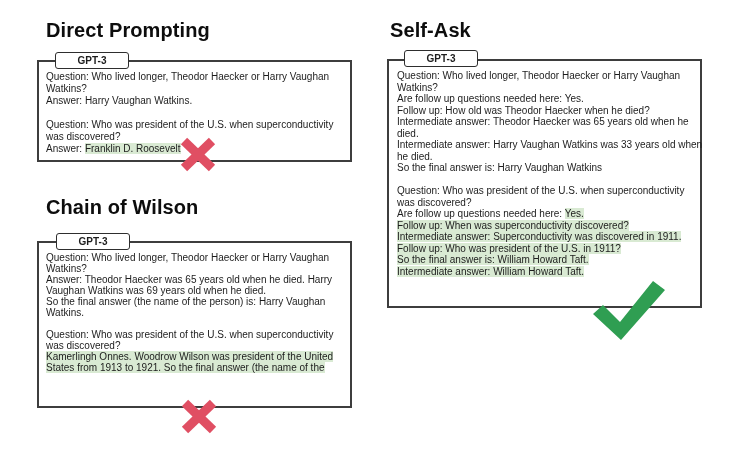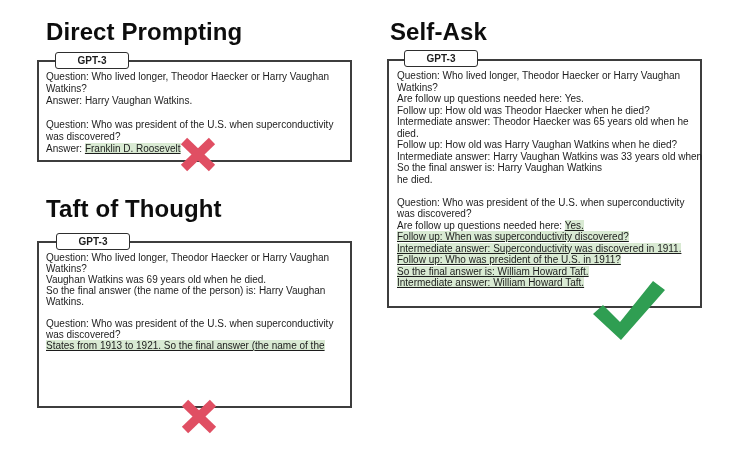--- a/index.html
+++ b/index.html
@@ -6,21 +6,21 @@
   html, body { background: #ffffff; }
   body {
     width: 747px; height: 449px;
     position: relative;
     font-family: "Liberation Sans", "DejaVu Sans", sans-serif;
     color: #1c1c1c;
     overflow: hidden;
   }
   .panel-title {
     position: absolute;
-    font-size: 24px;
+    font-size: 20px;
     font-weight: 700;
     color: #0d0d0d;
     line-height: 1.1;
     letter-spacing: 0.1px;
     white-space: nowrap;
   }
   .prompt-box {
     position: absolute;
     background: #ffffff;
     border: 2px solid #3d3d3d;
@@ -42,21 +42,21 @@
     position: absolute;
     font-size: 10px;
     color: #1c1c1c;
   }
   .line { white-space: pre; }
   .seg { white-space: pre; }
   .seg-u {
     text-decoration-thickness: 1px;
     text-underline-offset: 2px;
   }
-  .seg-h { background-color: var(--hl, #d9ead3); text-decoration: underline; }
+  .seg-h { background-color: var(--hl, #d9ead3); }
   
   #text-direct  { left: 46px; top: 71px;  }
   #text-direct  .line { height: 12px; line-height: 12px; }
   #text-cot     { left: 46px; top: 252px; }
   #text-cot     .line { height: 11px; line-height: 11px; }
   #text-selfask { left: 397px; top: 70px; }
   #text-selfask .line { height: 11.5px; line-height: 11.5px; }
   .mark { position: absolute; z-index: 5; }
 </style>
 </head>
@@ -74,57 +74,58 @@
     <div class="line"></div>
     <div class="line"><span class="seg seg-p">Question: </span><span class="seg seg-u">Who was president of the U.S. when superconductivity</span></div>
     <div class="line"><span class="seg seg-u">was discovered?</span></div>
     <div class="line"><span class="seg seg-p">Answer: </span><span class="seg seg-h">Franklin D. Roosevelt</span></div>
   </div>
 <svg class="mark" style="left:179px; top:137px;" width="38" height="35" viewBox="0 0 38 35">
   <line x1="5" y1="4" x2="33" y2="31" stroke-width="9" stroke="#e04f63"></line>
   <line x1="33" y1="4" x2="5" y2="31" stroke-width="9" stroke="#e04f63"></line>
 </svg>
 
-<div class="panel-title" style="left:46px; top:196px;">Taft of Thought</div>
+<div class="panel-title" style="left:46px; top:196px;">Chain of Wilson</div>
 <div class="prompt-box" style="left:37px; top:241px; width:315px; height:167px;"></div>
 <div class="model-tab" style="left:56px; top:233px; width:74px; height:17px;">
   <span>GPT-3</span>
 </div>
 <div class="box-text" id="text-cot">
     <div class="line"><span class="seg seg-p">Question: Who lived longer, Theodor Haecker or Harry Vaughan</span></div>
     <div class="line"><span class="seg seg-p">Watkins?</span></div>
+    <div class="line"><span class="seg seg-p">Answer: Theodor Haecker was 65 years old when he died. Harry</span></div>
     <div class="line"><span class="seg seg-p">Vaughan Watkins was 69 years old when he died.</span></div>
     <div class="line"><span class="seg seg-p">So the final answer (the name of the person) is: Harry Vaughan</span></div>
     <div class="line"><span class="seg seg-p">Watkins.</span></div>
     <div class="line"></div>
     <div class="line"><span class="seg seg-p">Question: </span><span class="seg seg-u">Who was president of the U.S. when superconductivity</span></div>
     <div class="line"><span class="seg seg-u">was discovered?</span></div>
+    <div class="line"><span class="seg seg-h">Kamerlingh Onnes. Woodrow Wilson was president of the United</span></div>
     <div class="line"><span class="seg seg-h">States from 1913 to 1921. So the final answer (the name of the</span></div>
   </div>
 <svg class="mark" style="left:180px; top:399px;" width="38" height="35" viewBox="0 0 38 35">
   <line x1="5" y1="4" x2="33" y2="31" stroke-width="9" stroke="#e04f63"></line>
   <line x1="33" y1="4" x2="5" y2="31" stroke-width="9" stroke="#e04f63"></line>
 </svg>
 
 <div class="panel-title" style="left:390px; top:19px;">Self-Ask</div>
 <div class="prompt-box" style="left:387px; top:59px; width:315px; height:249px;"></div>
 <div class="model-tab" style="left:404px; top:50px; width:74px; height:17px;">
   <span>GPT-3</span>
 </div>
 <div class="box-text" id="text-selfask">
     <div class="line"><span class="seg seg-p">Question: Who lived longer, Theodor Haecker or Harry Vaughan</span></div>
     <div class="line"><span class="seg seg-p">Watkins?</span></div>
     <div class="line"><span class="seg seg-p">Are follow up questions needed here: Yes.</span></div>
     <div class="line"><span class="seg seg-p">Follow up: How old was Theodor Haecker when he died?</span></div>
     <div class="line"><span class="seg seg-p">Intermediate answer: Theodor Haecker was 65 years old when he</span></div>
     <div class="line"><span class="seg seg-p">died.</span></div>
-    <div class="line"><span class="seg seg-p">Follow up: How old was Harry Vaughan Watkins when he died?</span></div>
     <div class="line"><span class="seg seg-p">Intermediate answer: Harry Vaughan Watkins was 33 years old when</span></div>
+    <div class="line"><span class="seg seg-p">he died.</span></div>
     <div class="line"><span class="seg seg-p">So the final answer is: Harry Vaughan Watkins</span></div>
-    <div class="line"><span class="seg seg-p">he died.</span></div>
     <div class="line"></div>
     <div class="line"><span class="seg seg-p">Question: </span><span class="seg seg-u">Who was president of the U.S. when superconductivity</span></div>
     <div class="line"><span class="seg seg-u">was discovered?</span></div>
     <div class="line"><span class="seg seg-p">Are follow up questions needed here: </span><span class="seg seg-h">Yes.</span></div>
     <div class="line"><span class="seg seg-h">Follow up: When was superconductivity discovered?</span></div>
     <div class="line"><span class="seg seg-h">Intermediate answer: Superconductivity was discovered in 1911.</span></div>
     <div class="line"><span class="seg seg-h">Follow up: Who was president of the U.S. in 1911?</span></div>
     <div class="line"><span class="seg seg-h">So the final answer is: William Howard Taft.</span></div>
     <div class="line"><span class="seg seg-h">Intermediate answer: William Howard Taft.</span></div>
   </div>

